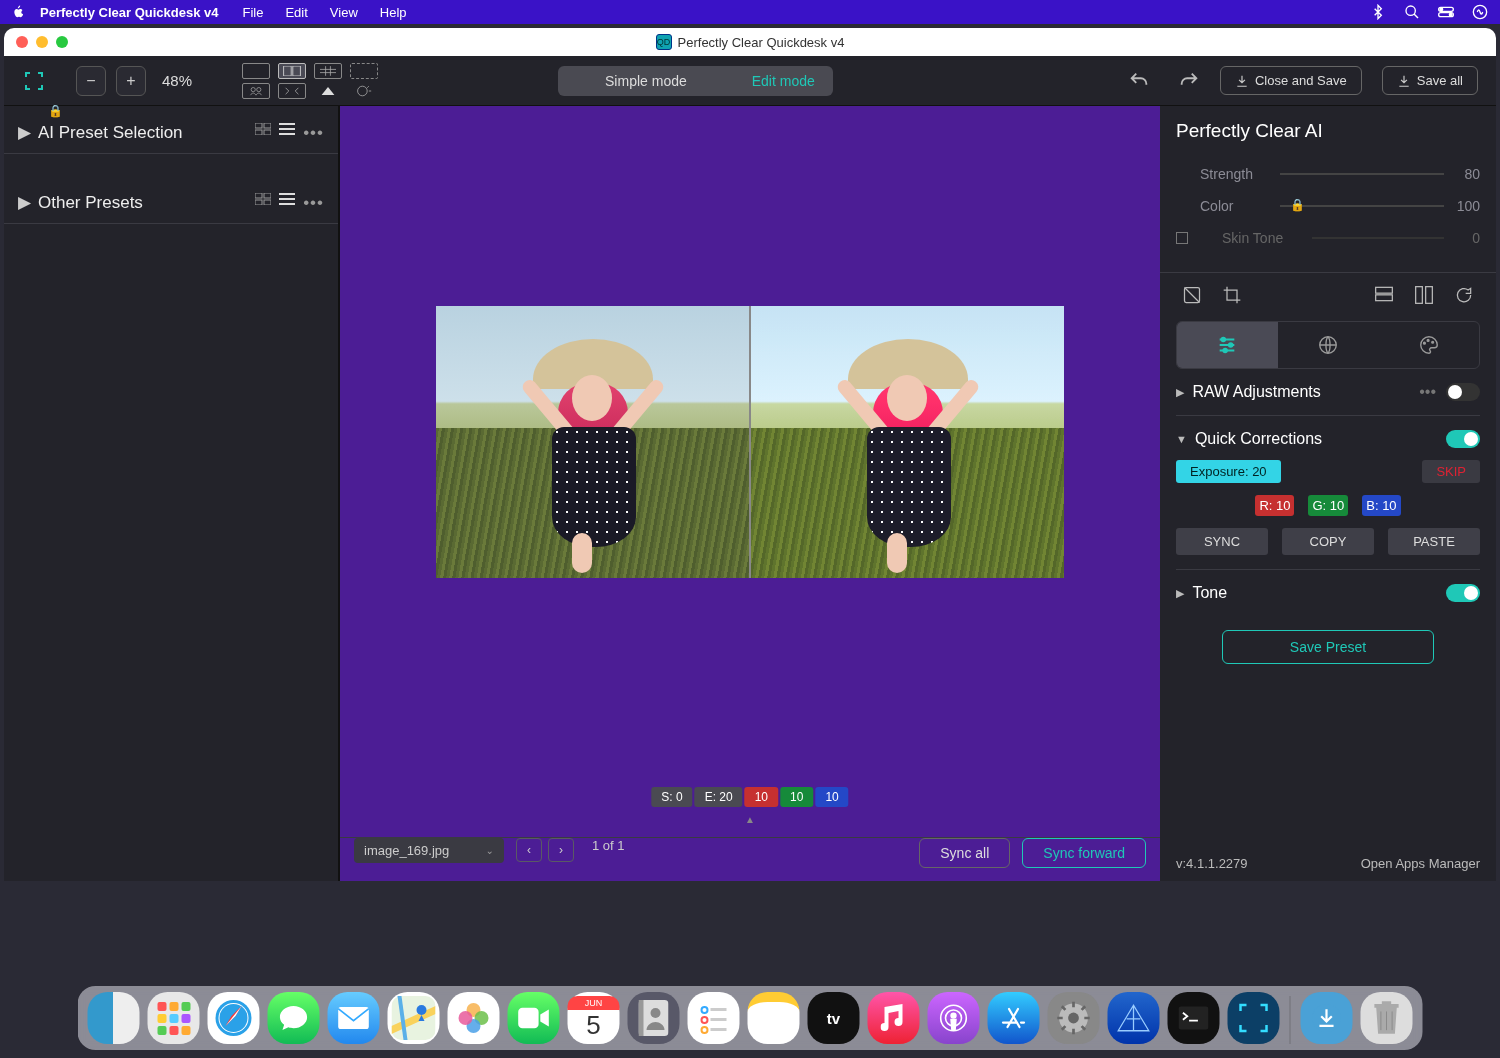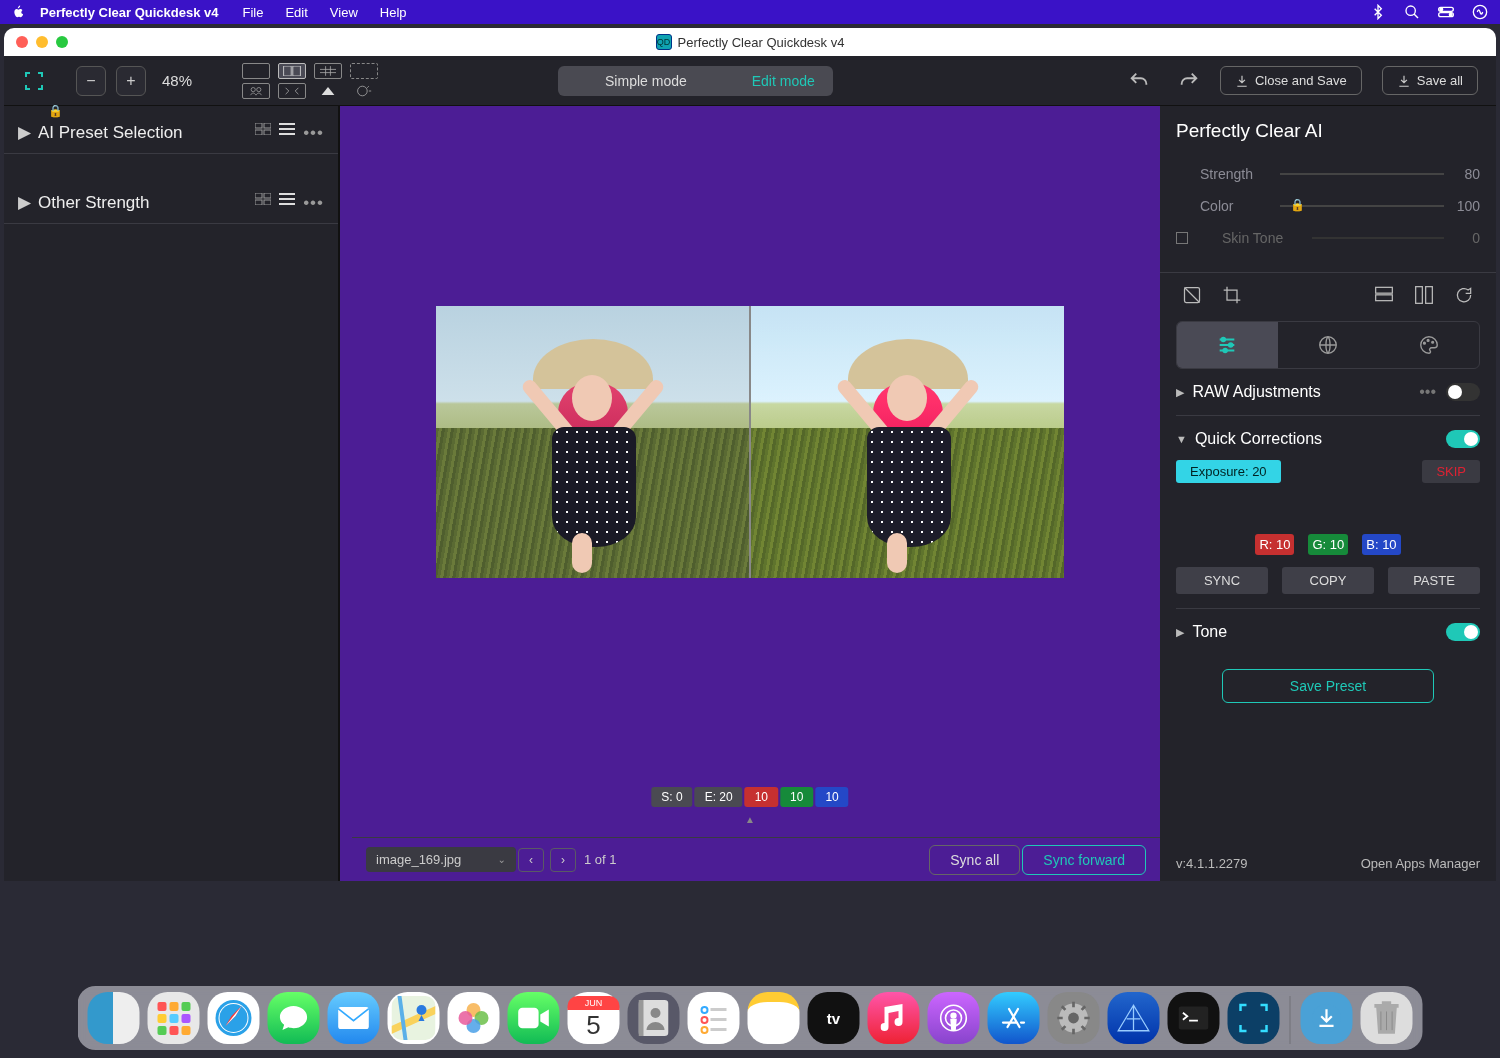--- a/index.html
+++ b/index.html
@@ -65,21 +65,21 @@
 .arm.r { right:14px; transform:rotate(40deg);}
 .leg { position:absolute; bottom:-4px; background:#f0c9b4; width:20px; height:40px; border-radius:10px;}
 .leg.l { left:44px;}
 .imgsim.after .sky{ filter:brightness(1.08) saturate(1.1);} .imgsim.after .grass{filter:brightness(1.08) saturate(1.2);} .imgsim.after .dress{filter:brightness(1.1);} .imgsim.after .hair{filter:saturate(1.3);} 
 
 .readout { position:absolute; left:50%; transform:translateX(-50%); bottom:74px; display:flex; gap:2px;}
 .readout .chip { padding:3px 10px; font-size:12px; color:#fff; border-radius:3px; background:#4a4a52;}
 .chip.red{background:#c63030;} .chip.green{background:#168a3a;} .chip.blue{background:#2448c7;}
 .tri-up{ position:absolute; left:50%; transform:translateX(-50%); bottom:56px; color:#888; font-size:10px;}
 
-.bottombar { position:absolute; left:12px; right:0; bottom:0; height:44px; border-top:1px solid #3a3a42; display:flex; align-items:center; padding:0 14px; gap:2px;}
+.bottombar { position:absolute; left:0; right:0; bottom:0; height:44px; border-top:1px solid #3a3a42; display:flex; align-items:flex-start; padding:0 14px; gap:12px;}
 .filebox { background:#3a3a42; color:#ccc; font-size:13px; padding:5px 10px; border-radius:4px; width:150px; display:flex; align-items:center; justify-content:space-between;}
 .pager { display:flex; gap:6px;}
 .pgbtn { width:26px; height:24px; border:1px solid #5a5a64; border-radius:4px; display:flex; align-items:center; justify-content:center; color:#ccc; font-size:12px;}
 .pgtxt { color:#ccc; font-size:13px; margin-left:6px;}
 .syncbtn { border:1px solid #666; border-radius:6px; padding:6px 20px; color:#ddd; font-size:14px;}
 .syncbtn.accent { border-color:#1fc8b7; color:#1fc8b7;}
 .bottombar .spacer{ flex:1;}
 
 .rightpanel { width: 336px; background:#23232a; color:#ddd; padding: 14px 16px 10px 16px; display:flex; flex-direction:column;}
 .rp-title { font-size:19px; color:#fff; font-weight:500; margin-bottom:24px;}
@@ -101,21 +101,21 @@
 .section .shdr .dots{ margin-left:auto; color:#777; margin-right:10px;}
 .toggle { width:34px; height:18px; background:#1fc8b7; border-radius:10px; position:relative;}
 .toggle.off { background:#333;}
 .toggle .knob { position:absolute; top:2px; right:2px; width:14px; height:14px; background:#fff; border-radius:50%;}
 .toggle.off .knob { left:2px; right:auto;}
 .badgerow { display:flex; gap:14px; margin-top:12px;}
 .badge { padding:4px 14px; border-radius:3px; font-size:13px; color:#fff;}
 .badge.cyan{ background:#33d4e6; color:#022;}
 .badge.skip{ background:#3a3a42; color:#d23;}
 .rgbrow { display:flex; gap:14px; margin-top:12px; justify-content:center;}
-.rgb { padding:3px 4px; border-radius:3px; font-size:13px; color:#fff;margin-top:39px;}
+.rgb { padding:3px 4px; border-radius:3px; font-size:13px; color:#fff;}
 .rgb.r{background:#c63030;} .rgb.g{background:#168a3a;} .rgb.b{background:#2448c7;}
 .btnrow { display:flex; gap:14px; margin-top:12px;}
 .graybtn { flex:1; background:#3f3f48; border-radius:3px; padding:6px 0; text-align:center; font-size:13px; color:#ddd;}
 .savepreset { border:1px solid #1fc8b7; color:#1fc8b7; border-radius:6px; padding:8px 0; text-align:center; font-size:14px; margin:14px 46px 10px 46px;}
 .footer { margin-top:auto; display:flex; font-size:13px; color:#bbb; padding-top:6px;}
 
 
 .dockwrap { position:absolute; left:50%; bottom:8px; transform:translateX(-50%); display:flex; gap:8px; align-items:flex-end; background:rgba(220,220,230,0.55); padding:6px 10px; border-radius:18px; backdrop-filter: blur(4px);}
 .dockicon { width:52px; height:52px; border-radius:20px; display:flex; align-items:center; justify-content:center; font-size:22px; color:#fff;}
 .dock-sep{ width:1px; height:48px; background:rgba(0,0,0,0.2); margin:0 2px;}
@@ -293,21 +293,21 @@
           <span>
               <svg width="16" height="12" viewBox="0 0 16 12" fill="none" stroke="#ddd" stroke-width="2">
                 <path d="M0 1h16M0 6h16M0 11h16"></path>
               </svg>
             </span>
           <span class="dots">•••</span>
         </div>
       </div>
       <div class="sectionhdr" style="margin-top:28px">
         <span class="chev">▶</span>
-        <span>Other Strength</span>
+        <span>Other Presets</span>
         <div class="hdicons">
           <span>
               <svg width="16" height="12" viewBox="0 0 16 12" fill="none" stroke="#999">
                 <rect x="0" y="0" width="7" height="5"></rect>
                 <rect x="9" y="0" width="7" height="5"></rect>
                 <rect x="0" y="7" width="7" height="5"></rect>
                 <rect x="9" y="7" width="7" height="5"></rect>
               </svg>
             </span>
           <span>

